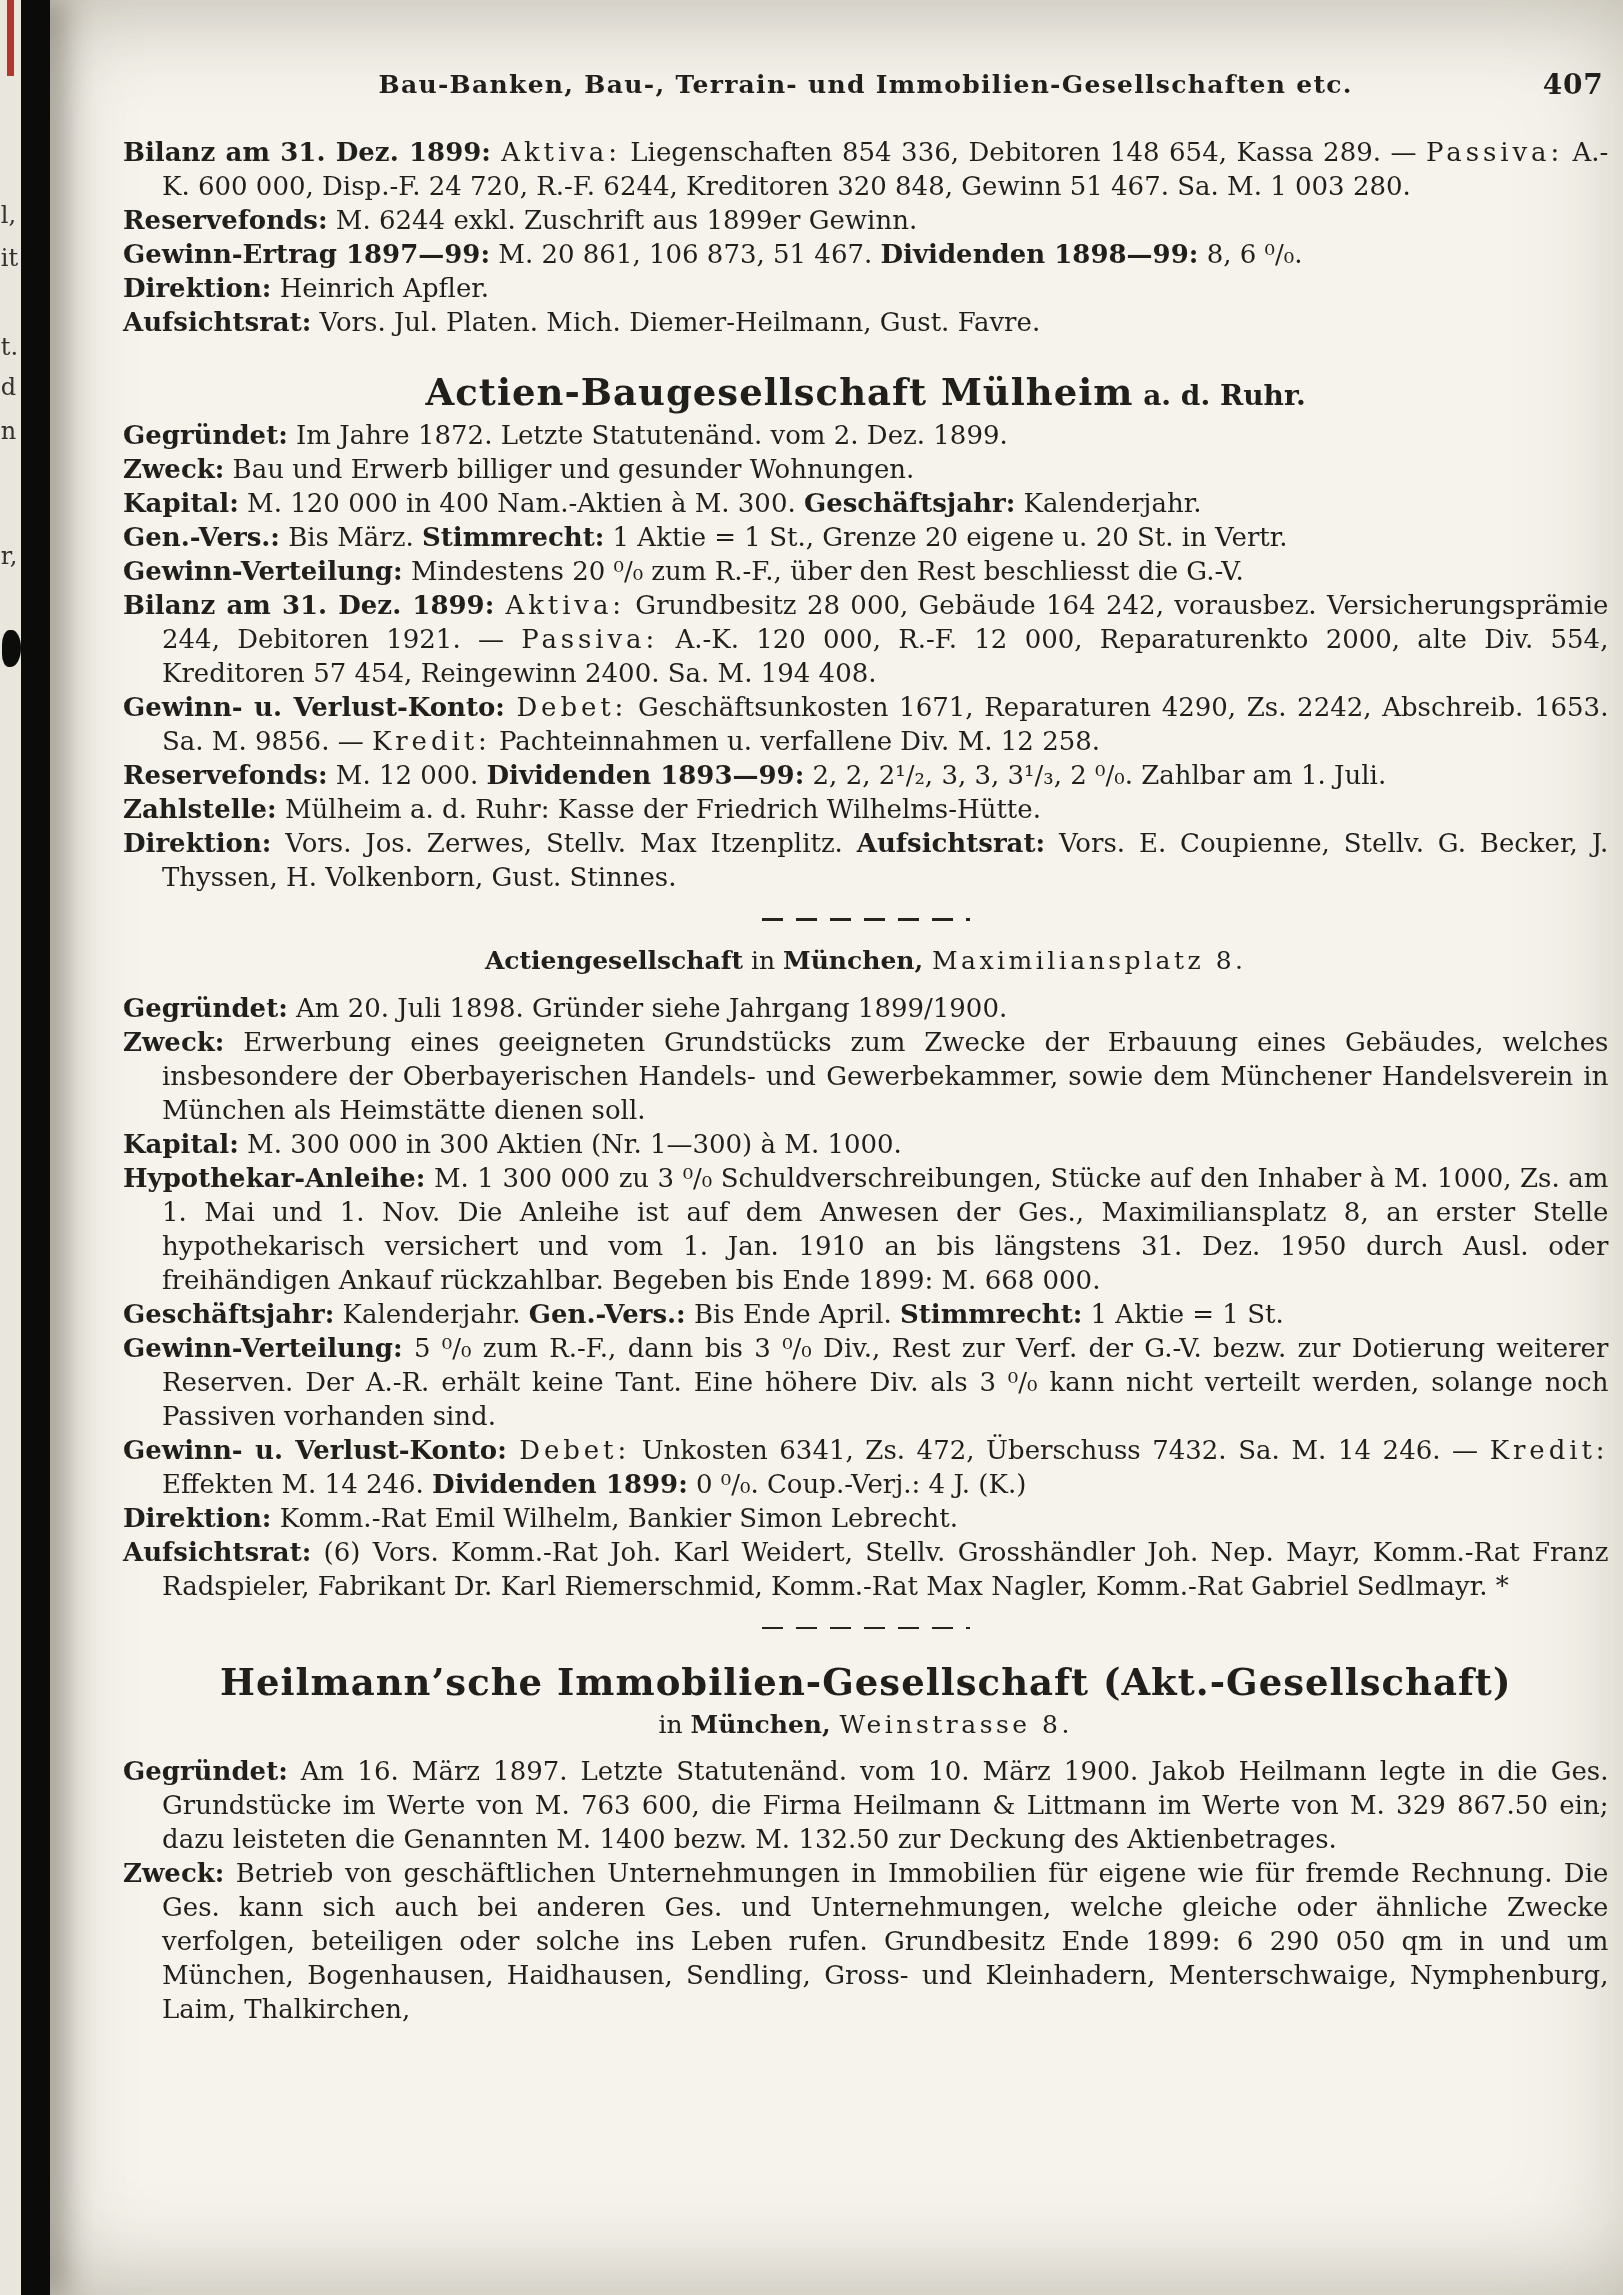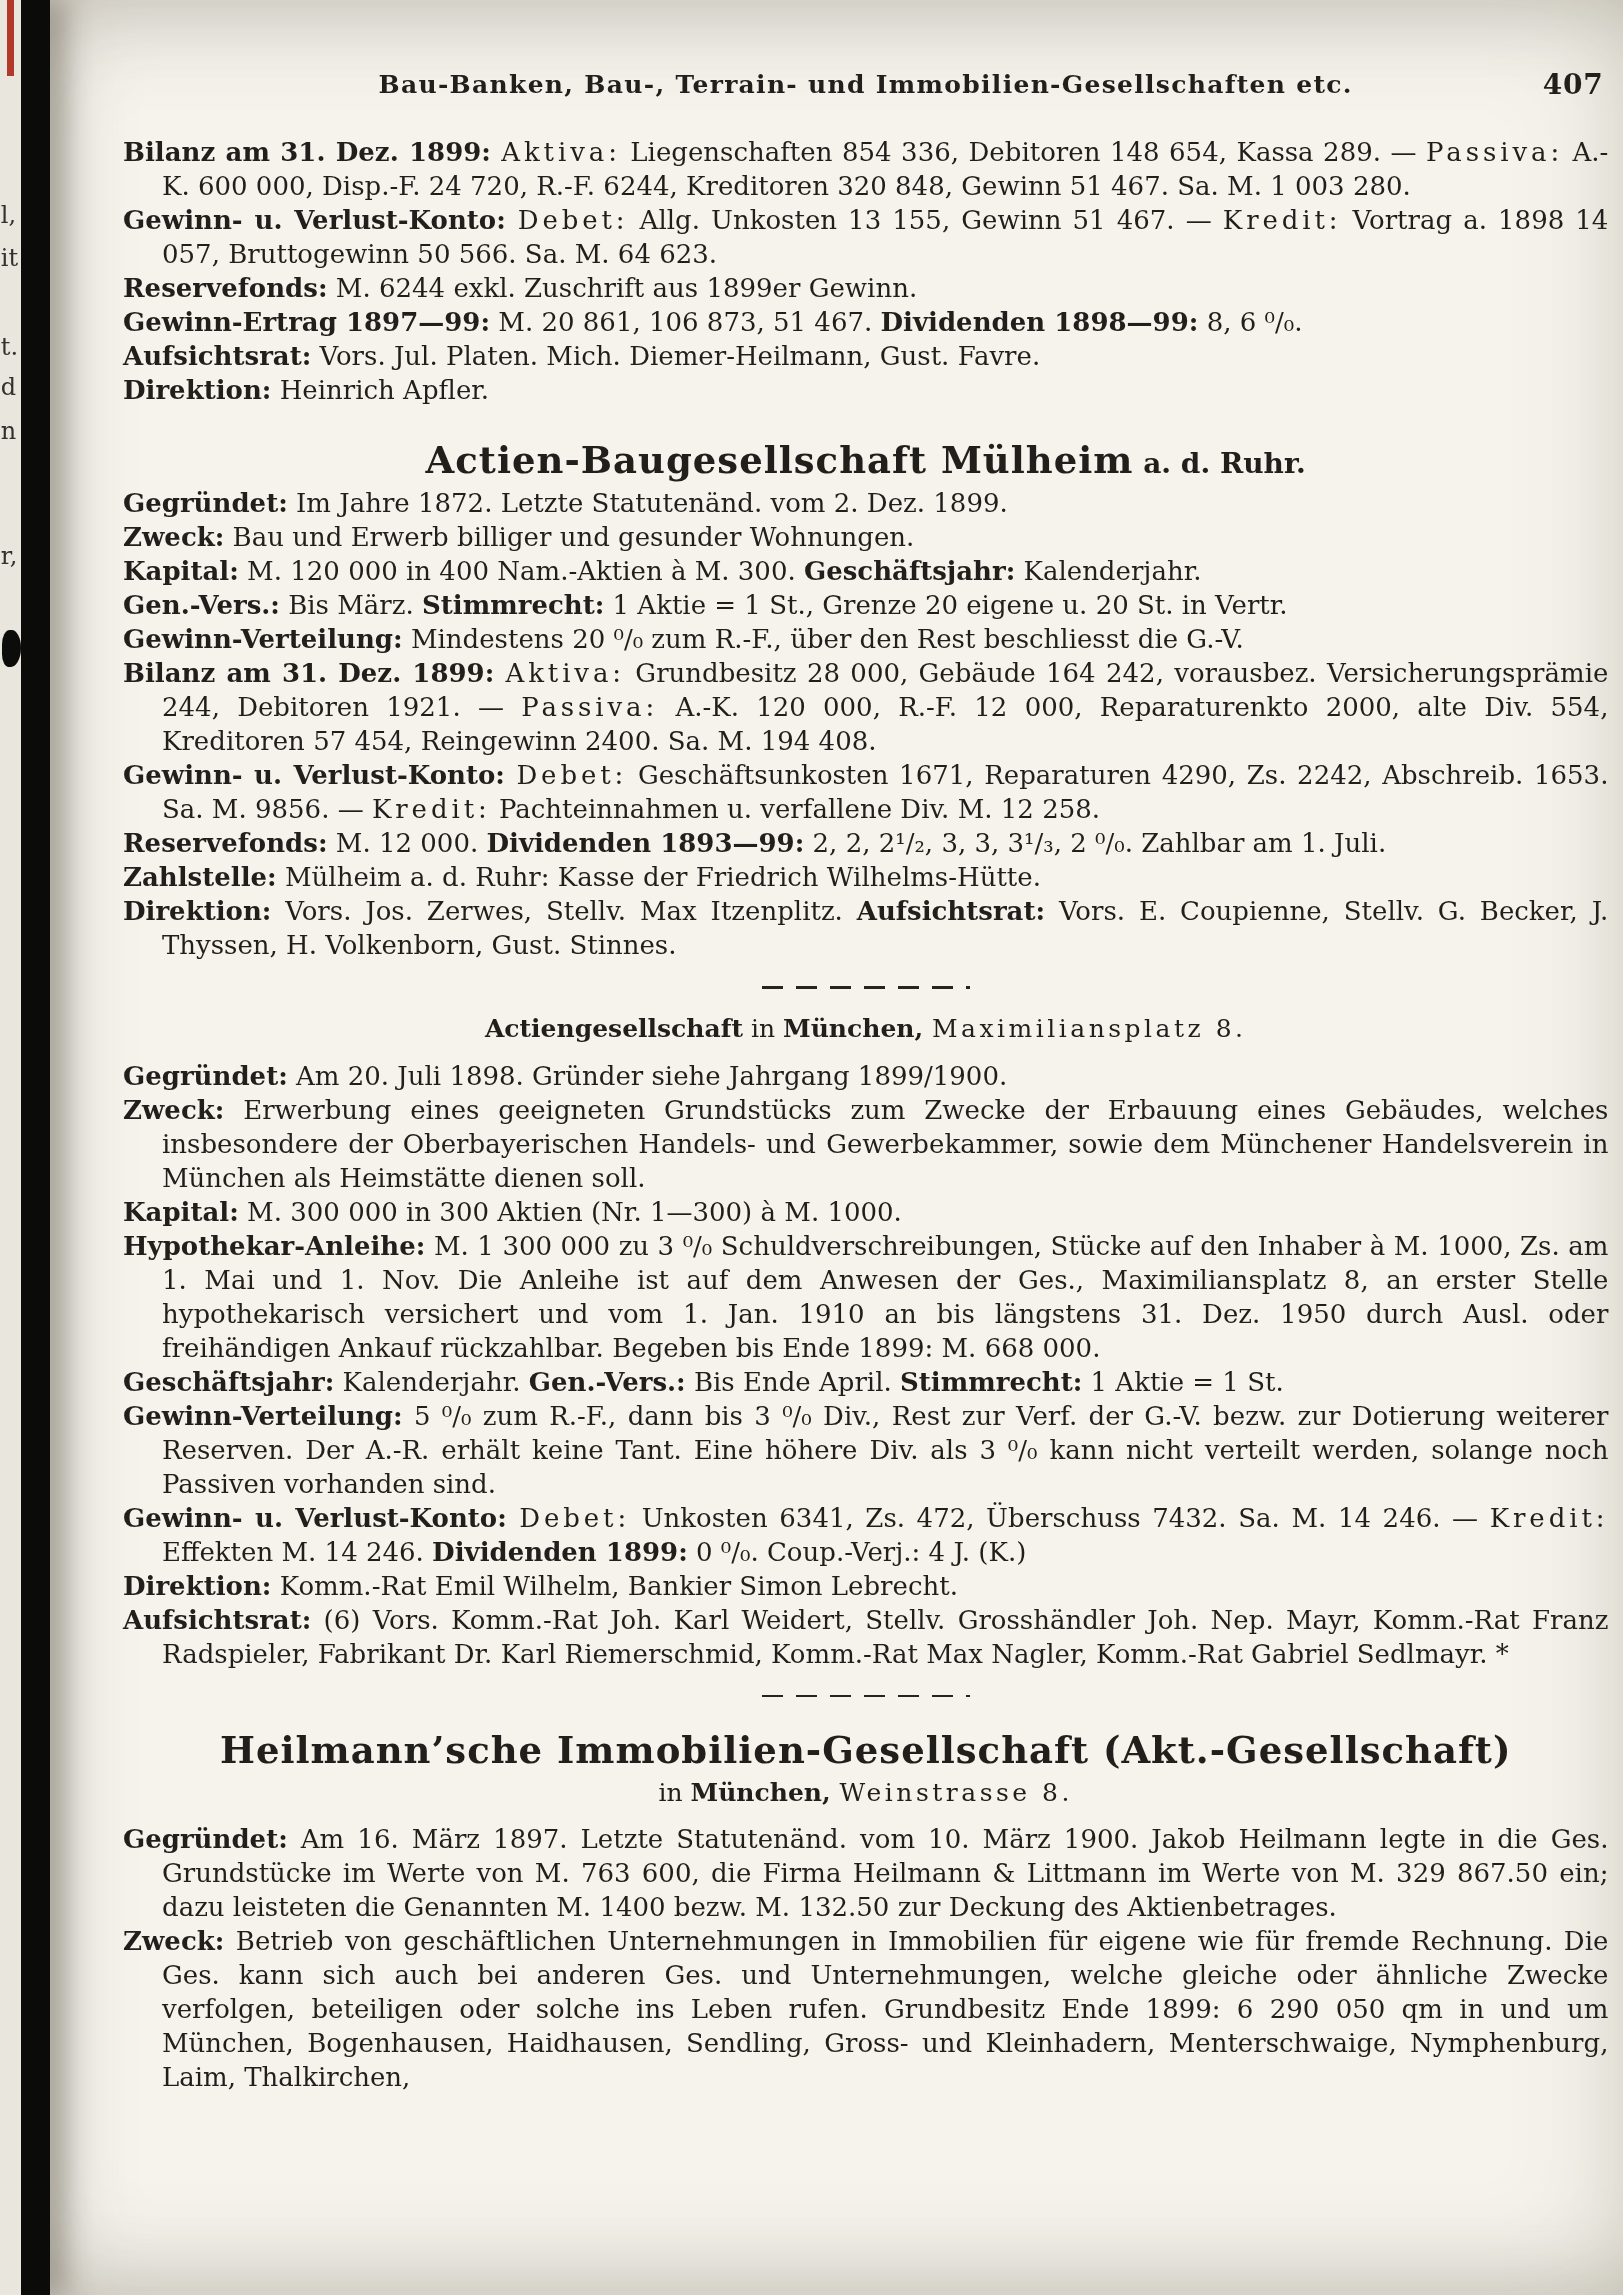--- a/index.html
+++ b/index.html
@@ -63,25 +63,24 @@
     </div>
 
   <div class="running-head">
     <span>Bau-Banken, Bau-, Terrain- und Immobilien-Gesellschaften etc.</span>
     <span class="pagenum">407</span>
   </div>
 
   <div class="page-body">
       <section>
         <p class="para"><span class="rb">Bilanz am 31. Dez. 1899: </span><span class="rs">Aktiva:</span><span class="rn"> Liegenschaften 854 336, Debitoren 148 654, Kassa 289. — </span><span class="rs">Passiva:</span><span class="rn"> A.-K. 600 000, Disp.-F. 24 720, R.-F. 6244, Kreditoren 320 848, Gewinn 51 467. Sa. M. 1 003 280.</span></p>
-        <p class="para"><span class="rb">Gewinn- u. Verlust-Konto: </span><span class="rs">Debet:</span><span class="rn"> Allg. Unkosten 13 155, Gewinn 51 467. — </span><span class="rs">Kredit:</span><span class="rn"> Vortrag a. 1898 14 057, Bruttogewinn 50 566. Sa. M. 64 623.</span></p>
         <p class="para"><span class="rb">Reservefonds:</span><span class="rn"> M. 6244 exkl. Zuschrift aus 1899er Gewinn.</span></p>
         <p class="para"><span class="rb">Gewinn-Ertrag 1897—99:</span><span class="rn"> M. 20 861, 106 873, 51 467. </span><span class="rb">Dividenden 1898—99:</span><span class="rn"> 8, 6 ⁰/₀.</span></p>
+        <p class="para"><span class="rb">Direktion:</span><span class="rn"> Heinrich Apfler.</span></p>
         <p class="para"><span class="rb">Aufsichtsrat:</span><span class="rn"> Vors. Jul. Platen. Mich. Diemer-Heilmann, Gust. Favre.</span></p>
-        <p class="para"><span class="rb">Direktion:</span><span class="rn"> Heinrich Apfler.</span></p>
       </section>
       <section>
         <div class="head-line1"><span class="hx">Actien-Baugesellschaft Mülheim</span><span class="hm"> a. d. Ruhr.</span></div>
         <p class="para"><span class="rb">Gegründet:</span><span class="rn"> Im Jahre 1872. Letzte Statutenänd. vom 2. Dez. 1899.</span></p>
         <p class="para"><span class="rb">Zweck:</span><span class="rn"> Bau und Erwerb billiger und gesunder Wohnungen.</span></p>
         <p class="para"><span class="rb">Kapital:</span><span class="rn"> M. 120 000 in 400 Nam.-Aktien à M. 300. </span><span class="rb">Geschäftsjahr:</span><span class="rn"> Kalenderjahr.</span></p>
         <p class="para"><span class="rb">Gen.-Vers.:</span><span class="rn"> Bis März. </span><span class="rb">Stimmrecht:</span><span class="rn"> 1 Aktie = 1 St., Grenze 20 eigene u. 20 St. in Vertr.</span></p>
         <p class="para"><span class="rb">Gewinn-Verteilung:</span><span class="rn"> Mindestens 20 ⁰/₀ zum R.-F., über den Rest beschliesst die G.-V.</span></p>
         <p class="para"><span class="rb">Bilanz am 31. Dez. 1899: </span><span class="rs">Aktiva:</span><span class="rn"> Grundbesitz 28 000, Gebäude 164 242, vorausbez. Versicherungsprämie 244, Debitoren 1921. — </span><span class="rs">Passiva:</span><span class="rn"> A.-K. 120 000, R.-F. 12 000, Reparaturenkto 2000, alte Div. 554, Kreditoren 57 454, Reingewinn 2400. Sa. M. 194 408.</span></p>
         <p class="para"><span class="rb">Gewinn- u. Verlust-Konto: </span><span class="rs">Debet:</span><span class="rn"> Geschäftsunkosten 1671, Reparaturen 4290, Zs. 2242, Abschreib. 1653. Sa. M. 9856. — </span><span class="rs">Kredit:</span><span class="rn"> Pachteinnahmen u. verfallene Div. M. 12 258.</span></p>

